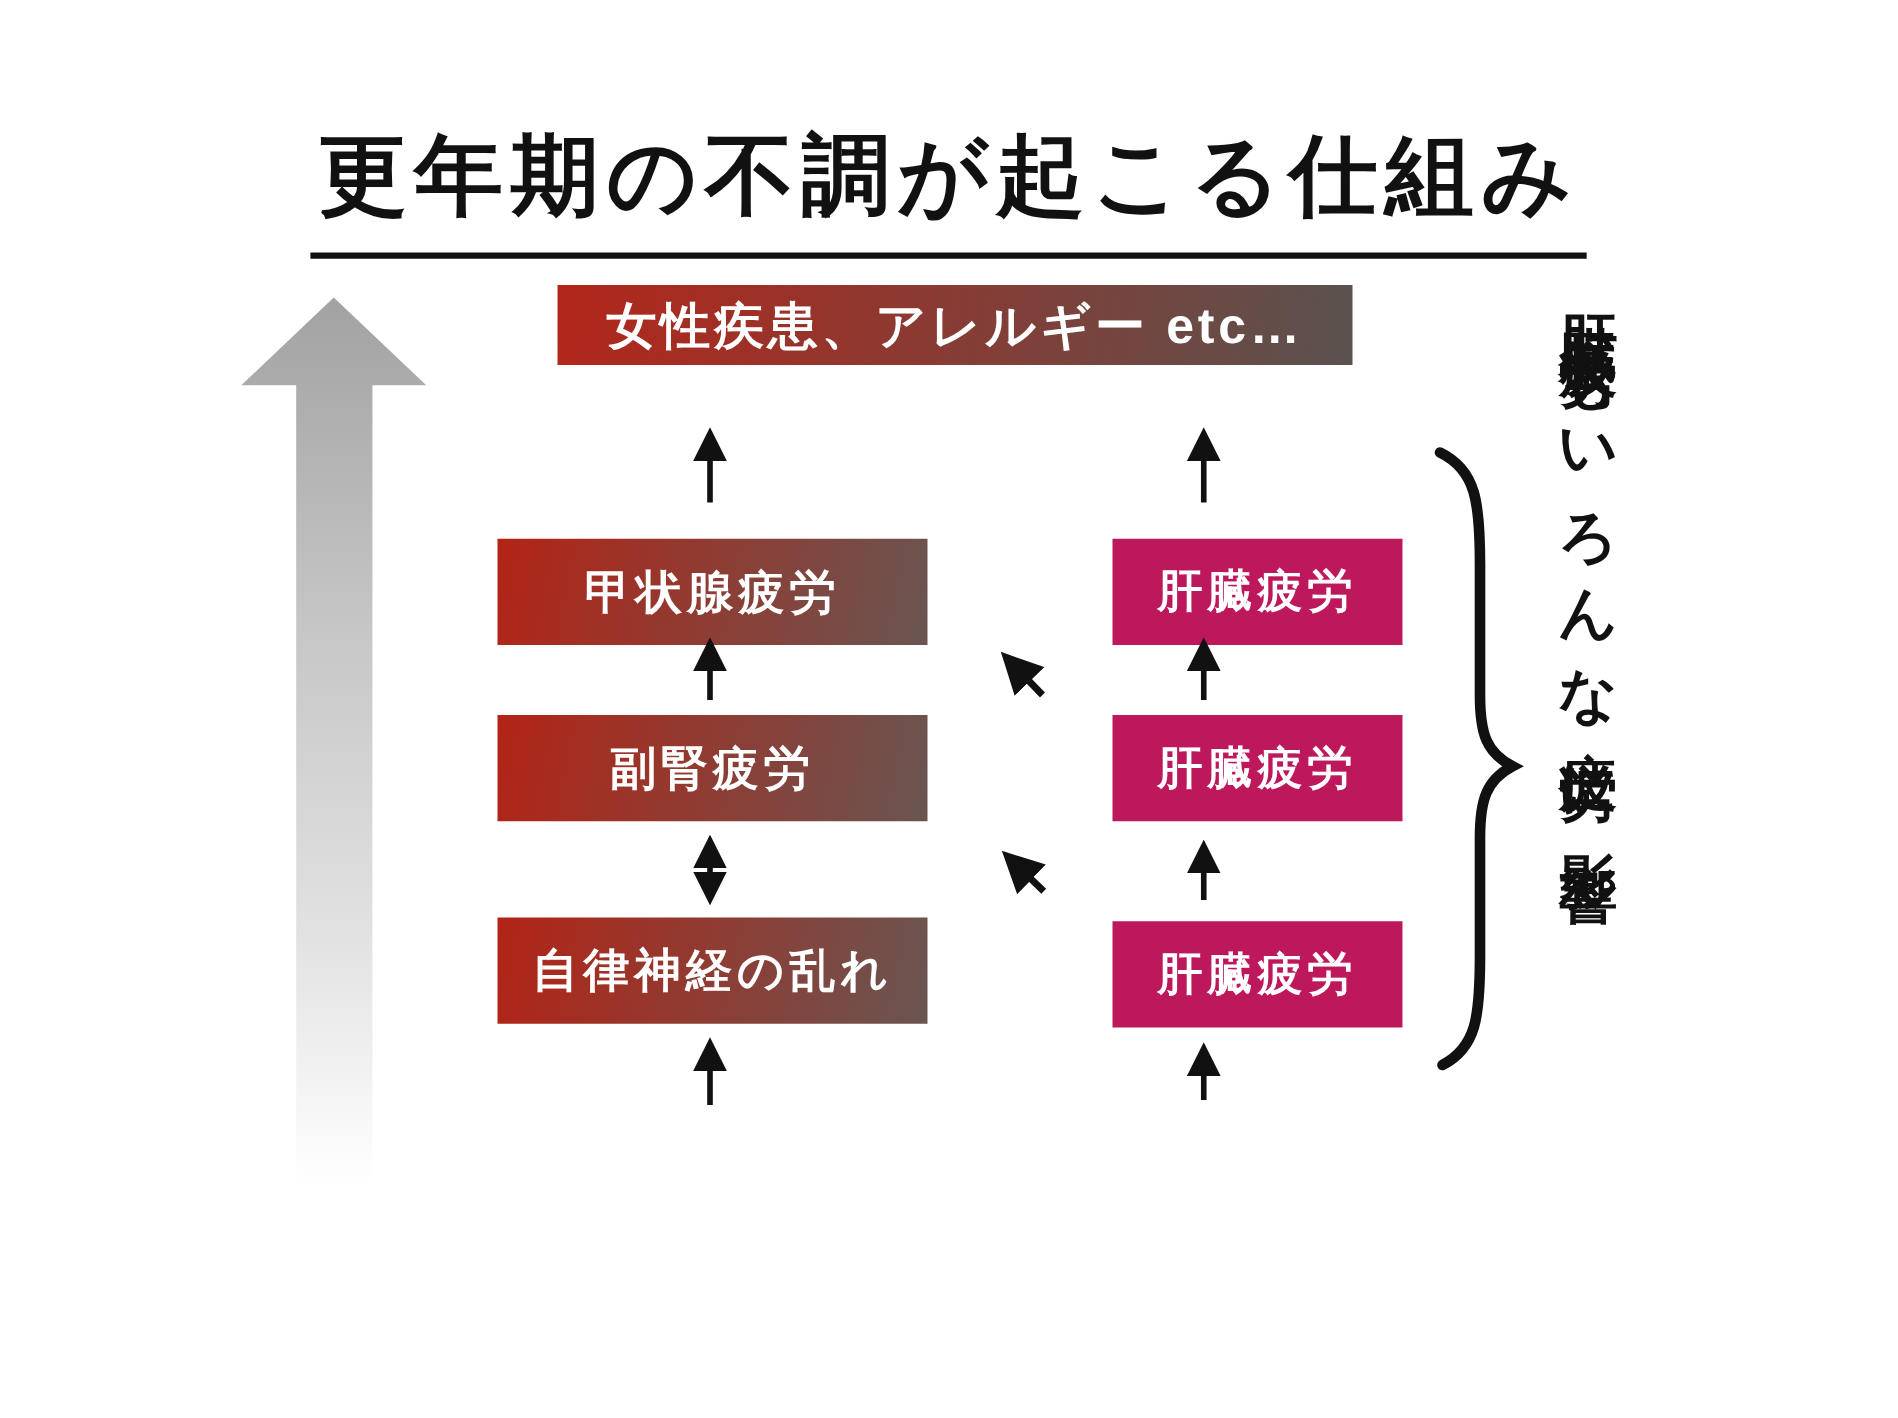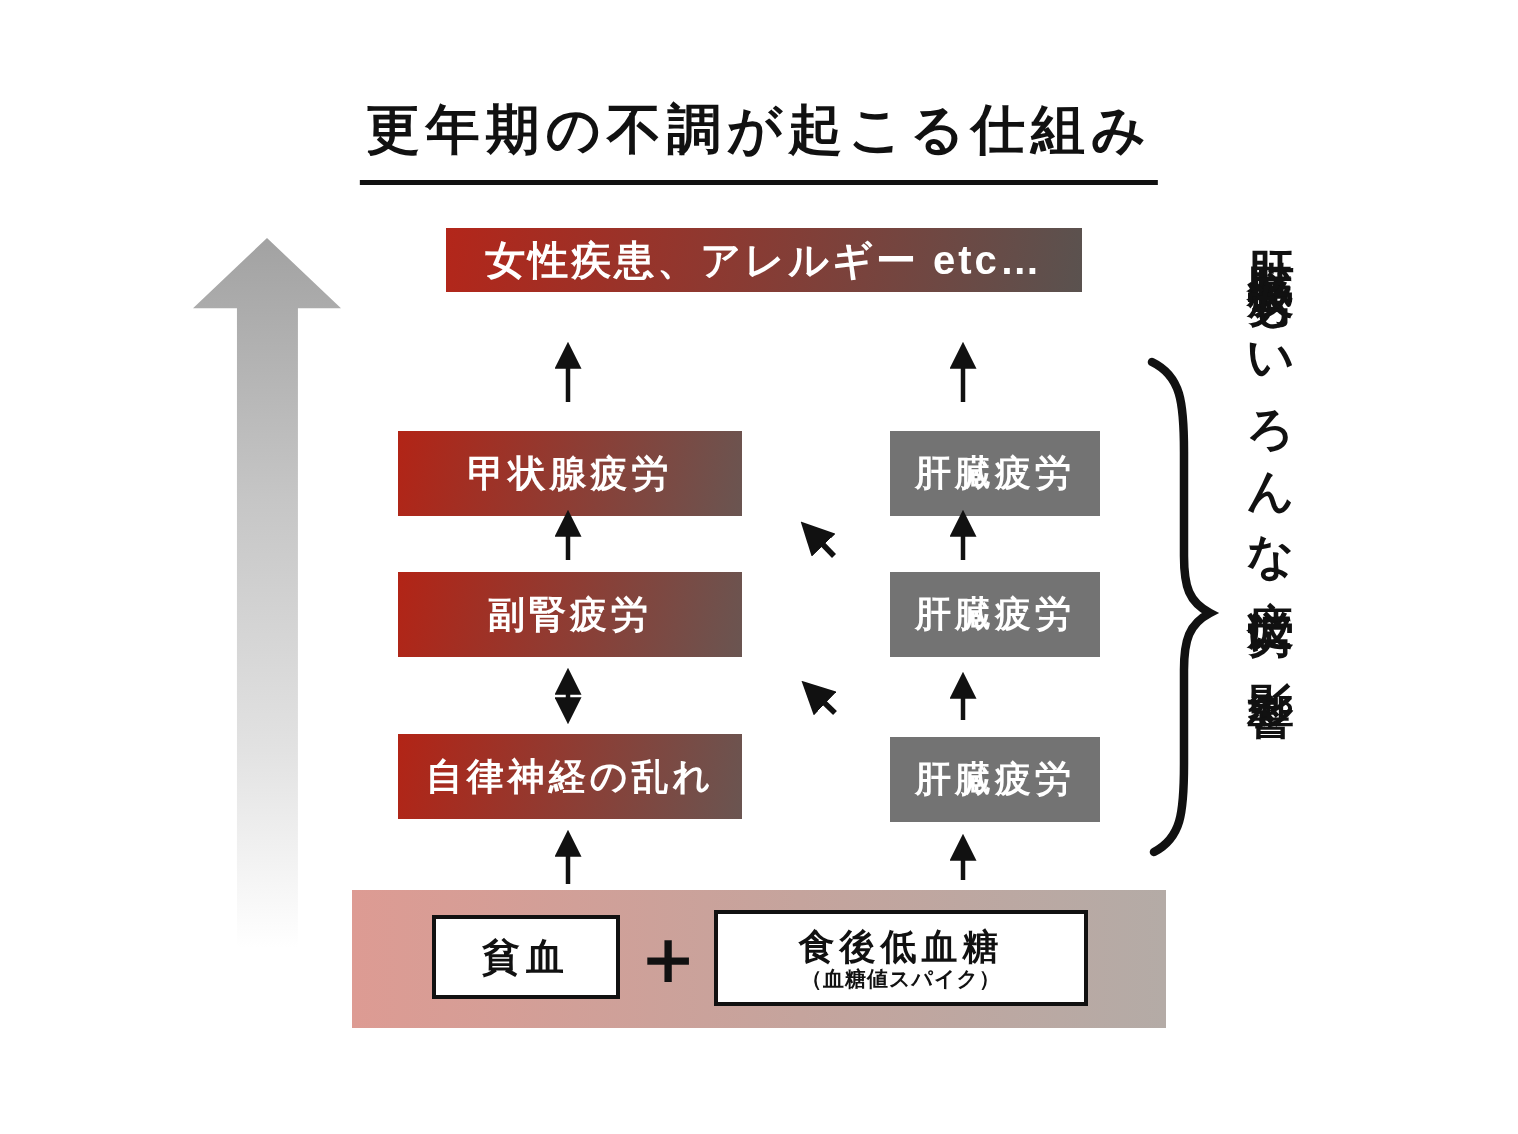--- a/index.html
+++ b/index.html
@@ -7,21 +7,21 @@
     position:relative;
     width:1518px;height:1134px;
     background:#ffffff;
     overflow:hidden;
     font-family:"Liberation Sans","DejaVu Sans",sans-serif;
     color:#111;
   }
   
   .title{
     position:absolute;top:94px;left:50%;transform:translateX(-50%);
-    font-size:54px;font-weight:bold;letter-spacing:6px;white-space:nowrap;
+    font-size:71px;font-weight:bold;letter-spacing:6px;white-space:nowrap;
     border-bottom:5px solid #111;padding:0 6px 13px 6px;color:#111;
   }
   
   .gray-arrow{
     position:absolute;left:193px;top:238px;width:148px;height:732px;
     background:linear-gradient(180deg,#a2a2a2 0%,#c6c6c6 36%,#e2e2e2 70%,rgba(255,255,255,0) 97%);
     clip-path:polygon(50% 0%,100% 9.6%,70.9% 9.6%,70.9% 100%,29.7% 100%,29.7% 9.6%,0% 9.6%);
   }
   
   .box{
@@ -32,22 +32,22 @@
     left:446px;top:228px;width:636px;height:64px;
     background:linear-gradient(100deg,#b3261a 0%,#5a524f 100%);
     font-size:40px;letter-spacing:3px;
   }
   .box-red{
     left:398px;width:344px;height:85px;
     background:linear-gradient(102deg,#b22416 0%,#6a5551 100%);
     font-size:37px;letter-spacing:4px;
   }
   .box-black{
-    left:890px;width:210px;height:85px;
-    background:#737373;font-size:36px;letter-spacing:4px;
+    left:890px;width:232px;height:85px;
+    background:#be185d;font-size:36px;letter-spacing:4px;
   }
   .r1{top:414px;margin-top:17px;} .r2{top:572px;} .r3l{top:734px;} .r3r{top:737px;}
   
   .bottom-strip{
     position:absolute;left:352px;top:890px;width:814px;height:138px;
     background:linear-gradient(90deg,#dd9b93 0%,#c5a49d 55%,#b4aba6 100%);
   }
   .white-box{
     position:absolute;background:#ffffff;border:4px solid #111;
     display:flex;flex-direction:column;align-items:center;justify-content:center;
@@ -82,28 +82,20 @@
   <div class="box box-top">女性疾患、アレルギー etc…</div>
 
   <div class="box box-red r1">甲状腺疲労</div>
   <div class="box box-red r2">副腎疲労</div>
   <div class="box box-red r3l">自律神経の乱れ</div>
 
   <div class="box box-black r1">肝臓疲労</div>
   <div class="box box-black r2">肝臓疲労</div>
   <div class="box box-black r3r">肝臓疲労</div>
 
-  <div class="bottom-strip">
-    <div class="white-box anemia-box" style="left:80px;top:25px;">貧血</div>
-    <div class="plus" style="left:278px;top:26px;">＋</div>
-    <div class="white-box hypo-box" style="left:362px;top:20px;">
-      <span class="hypo-main">食後低血糖</span>
-      <span class="hypo-sub">（血糖値スパイク）</span>
-    </div>
-  </div>
 
   <div class="side-note">肝臓疲労もいろんな疲労に影響</div>
 
   <svg class="overlay" width="1518" height="1134" viewBox="0 0 1518 1134">
     <defs>
       <marker id="ah" markerWidth="6" markerHeight="6" refX="4.6" refY="3" orient="auto" markerUnits="strokeWidth">
         <path d="M0,0 L6,3 L0,6 Z" fill="#111"></path>
       </marker>
       <marker id="ahr" markerWidth="6" markerHeight="6" refX="1.4" refY="3" orient="auto" markerUnits="strokeWidth">
         <path d="M6,0 L0,3 L6,6 Z" fill="#111"></path>

